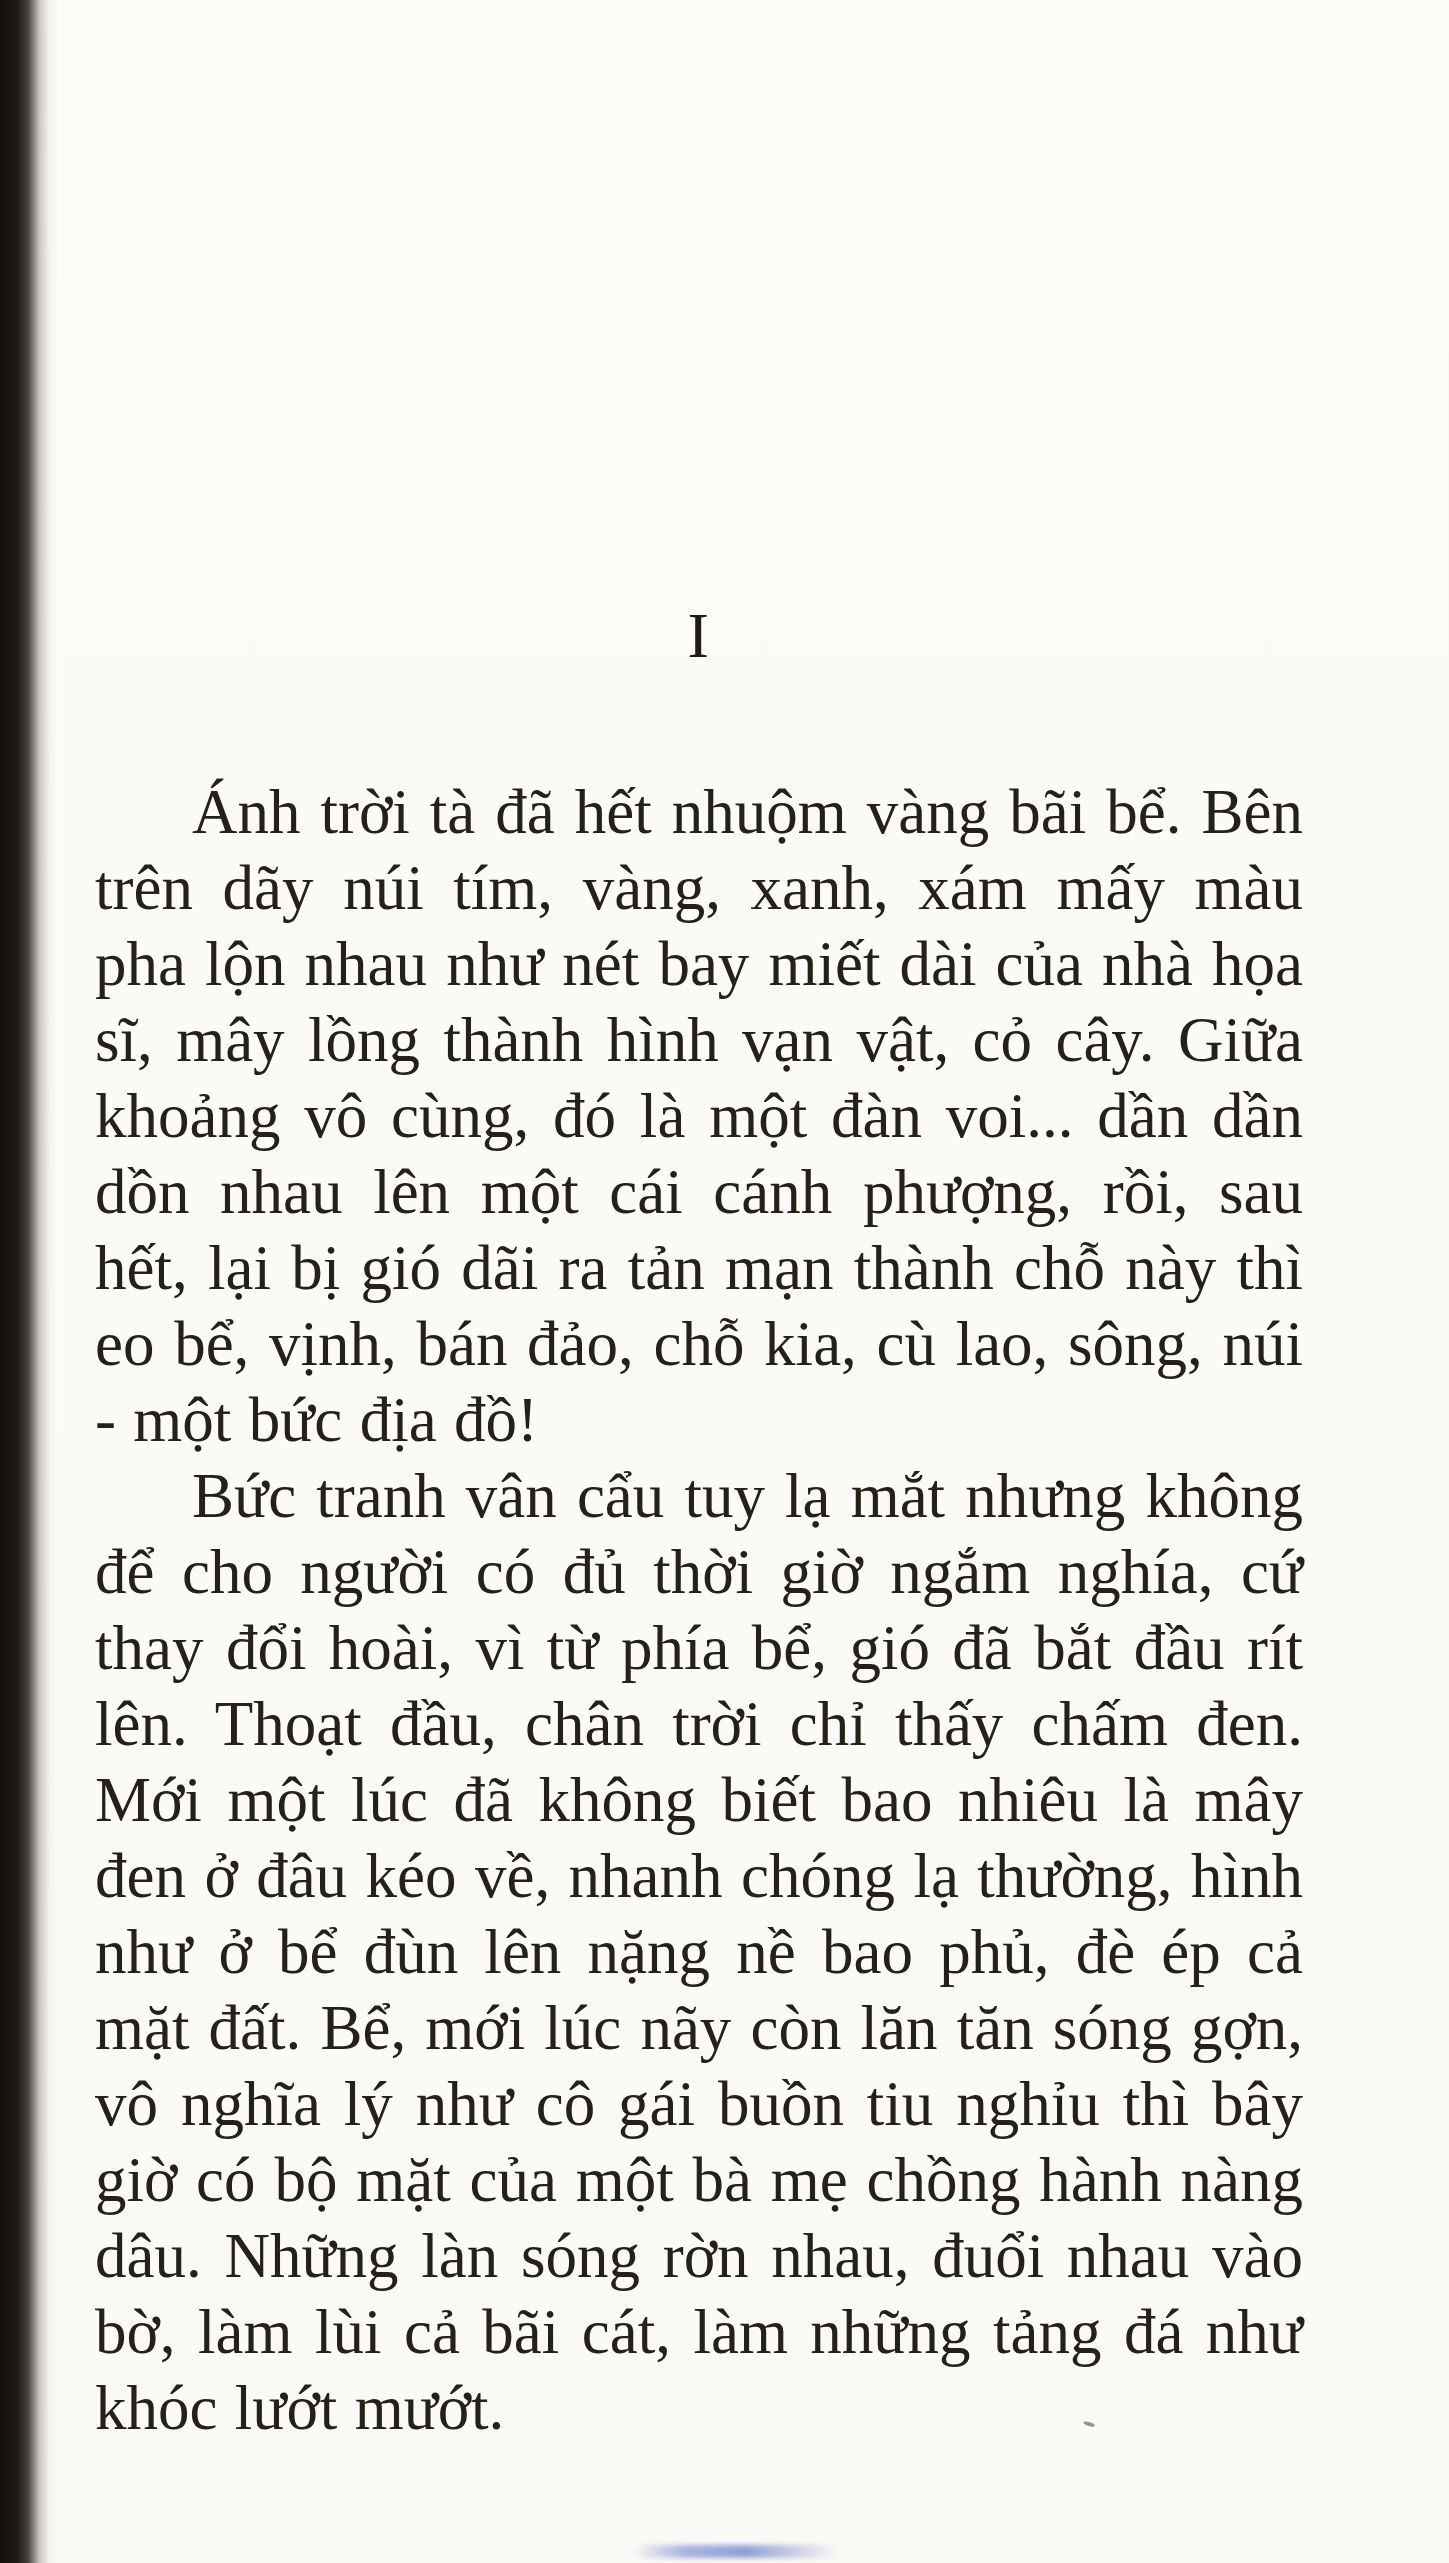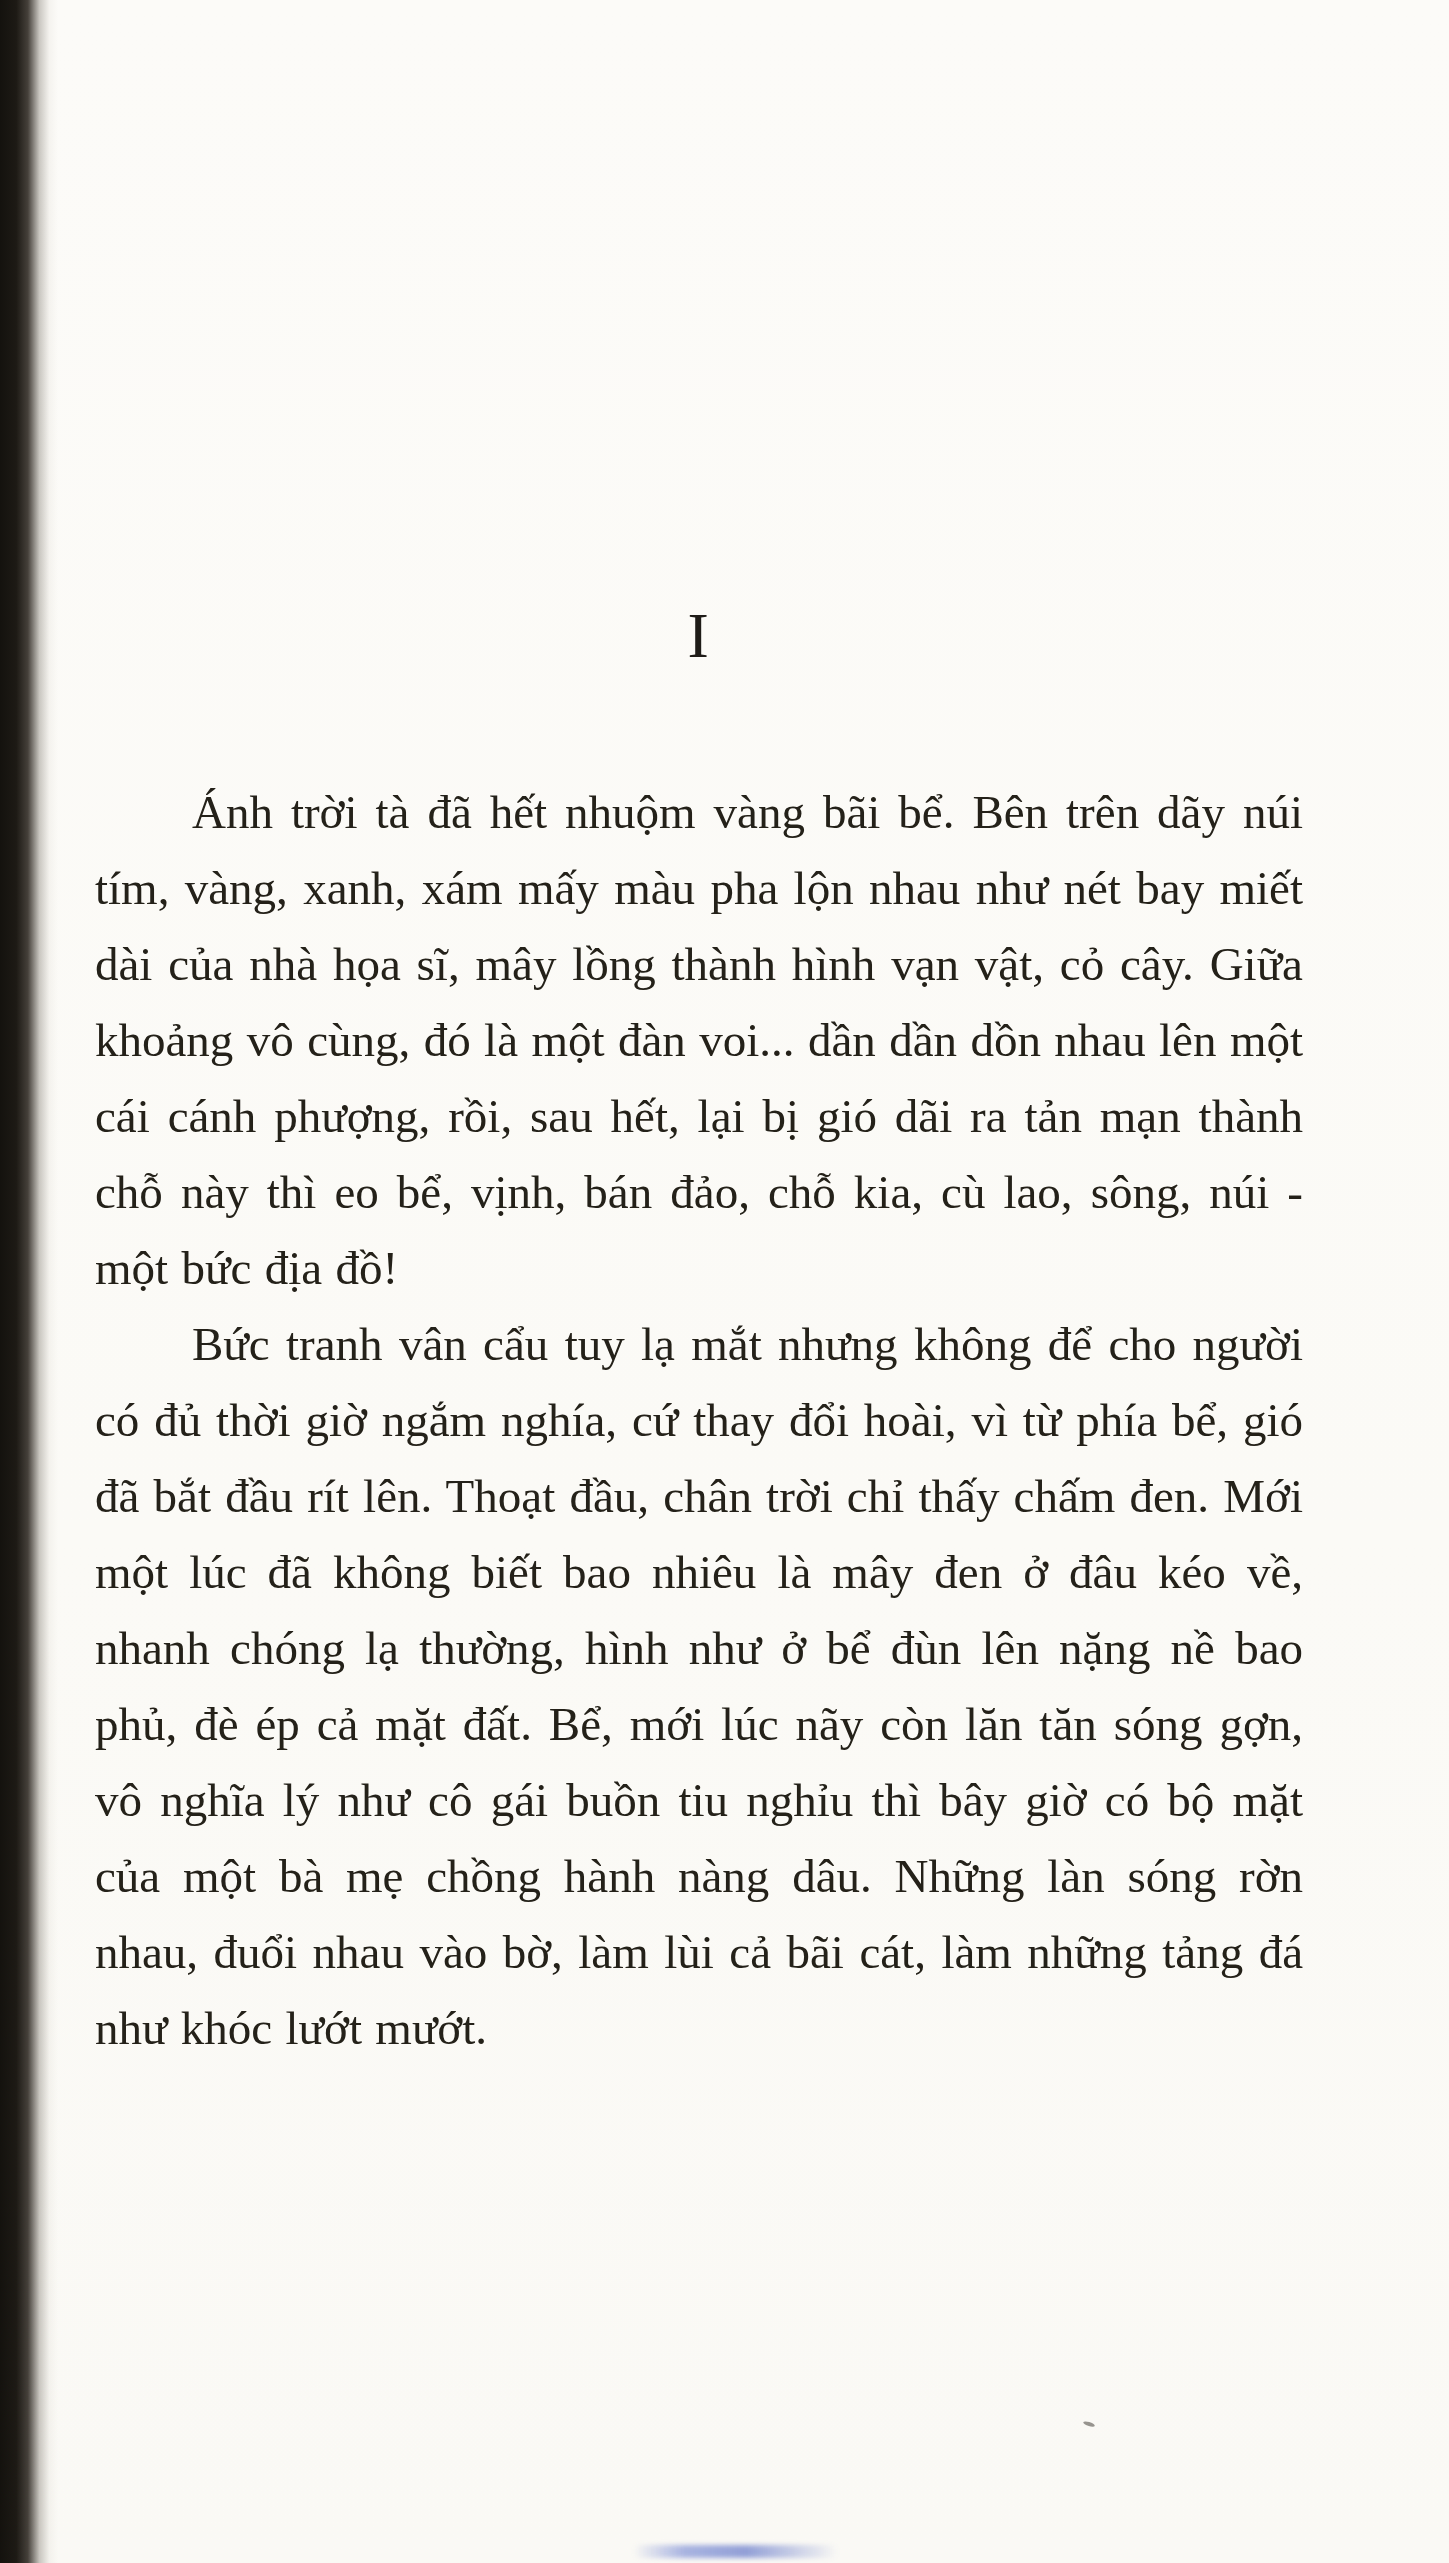--- a/index.html
+++ b/index.html
@@ -40,21 +40,21 @@
   .chapter {
     text-align: center;
     font-size: 64px;
     line-height: 76px;
     letter-spacing: 1.6px;
     margin: 0 0 100px 0;
     color: #1f1c18;
   }
   p.para {
     margin: 0;
-    font-size: 47px;
+    font-size: 63px;
     line-height: 76px;
     text-align: justify;
     text-indent: 97px;
     word-spacing: 1.6px;
     color: #242119;
   }
   
   .artifact-blue {
     position: absolute;
     left: 633px;

